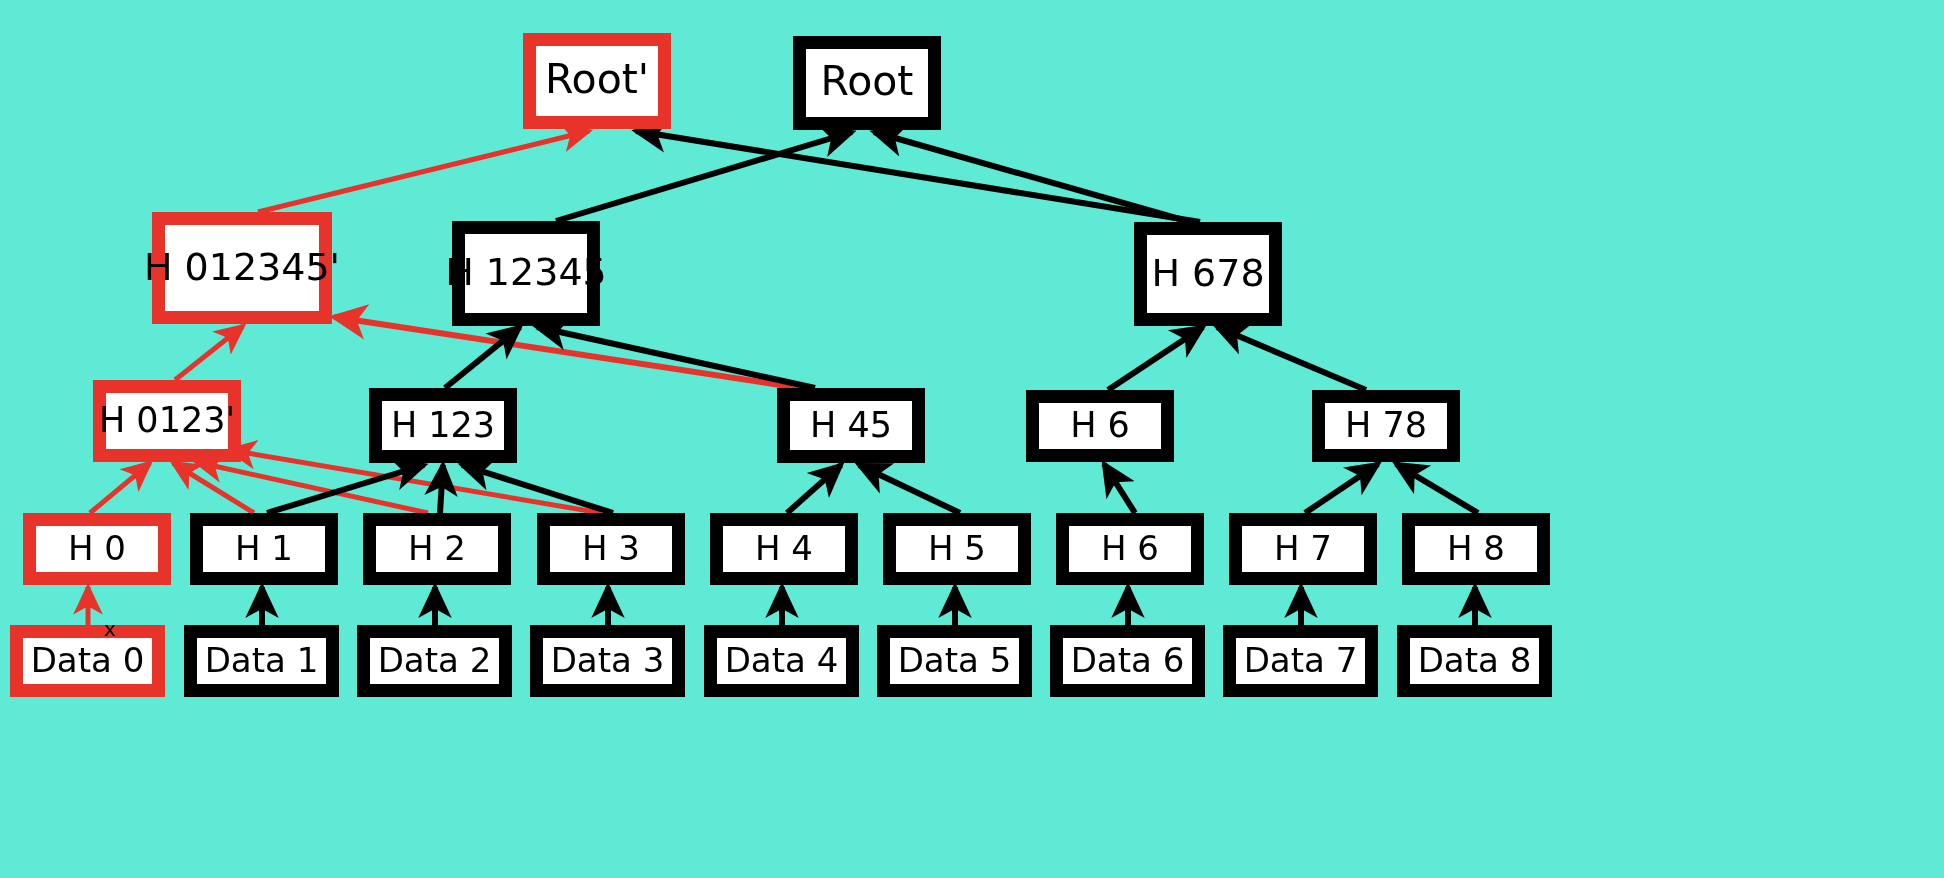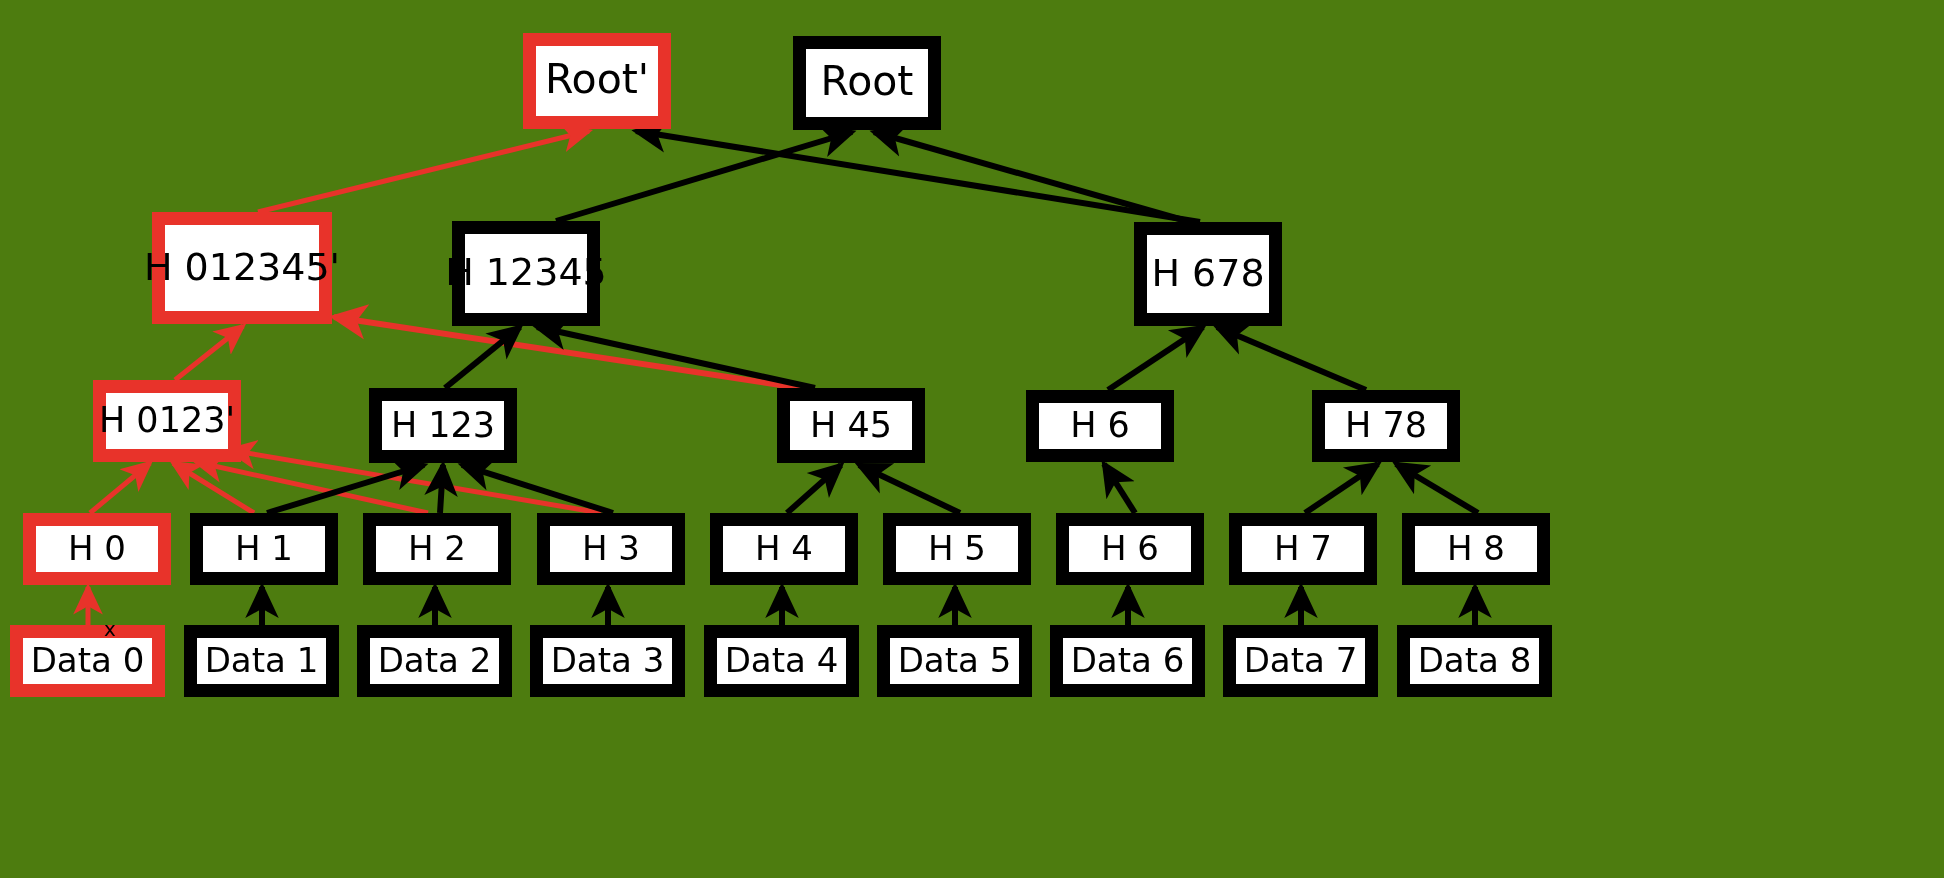--- a/index.html
+++ b/index.html
@@ -7,21 +7,21 @@
     padding: 0;
     background: #ffffff;
   }
   body {
     font-family: "DejaVu Sans", sans-serif;
   }
   #stage {
     position: relative;
     width: 1944px;
     height: 878px;
-    background: #4d7c0f;
+    background: #5eead4;
     overflow: hidden;
   }
   #diagram {
     position: absolute;
     left: 0;
     top: 0;
     width: 1944px;
     height: 878px;
     display: block;
   }

